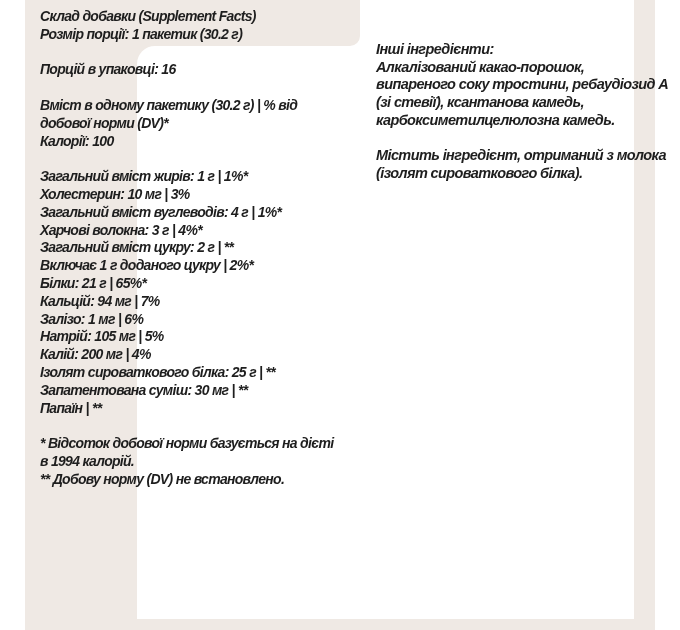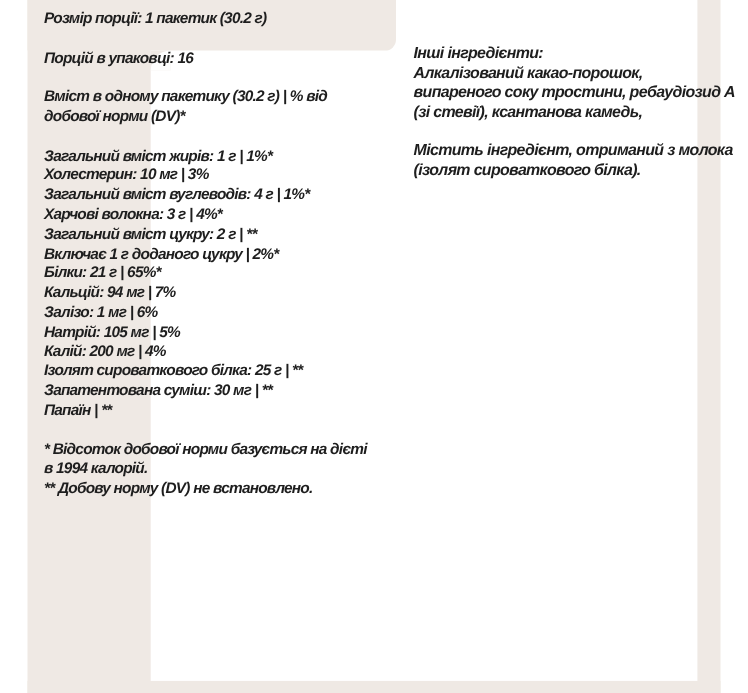--- a/index.html
+++ b/index.html
@@ -68,26 +68,28 @@
 
 <div class="stage">
   <div class="bg band"></div>
   <div class="bg leftcol"></div>
   <div class="bg notch-beige"></div>
   <div class="bg notch-white"></div>
   <div class="bg rightstrip"></div>
   <div class="bg bottomstrip"></div>
 
   <div class="col col-left">
+      <div class="line">Склад добавки (Supplement Facts)</div>
       <div class="line">Розмір порції: 1 пакетик (30.2 г)</div>
       <div class="line">&nbsp;</div>
       <div class="line">Порцій в упаковці: 16</div>
       <div class="line">&nbsp;</div>
       <div class="line">Вміст в одному пакетику (30.2 г) | % від</div>
       <div class="line">добової норми (DV)*</div>
+      <div class="line">Калорії: 100</div>
       <div class="line">&nbsp;</div>
       <div class="line">Загальний вміст жирів: 1 г | 1%*</div>
       <div class="line">Холестерин: 10 мг | 3%</div>
       <div class="line">Загальний вміст вуглеводів: 4 г | 1%*</div>
       <div class="line">Харчові волокна: 3 г | 4%*</div>
       <div class="line">Загальний вміст цукру: 2 г | **</div>
       <div class="line">Включає 1 г доданого цукру | 2%*</div>
       <div class="line">Білки: 21 г | 65%*</div>
       <div class="line">Кальцій: 94 мг | 7%</div>
       <div class="line">Залізо: 1 мг | 6%</div>
@@ -100,17 +102,18 @@
       <div class="line">* Відсоток добової норми базується на дієті</div>
       <div class="line">в 1994 калорій.</div>
       <div class="line">** Добову норму (DV) не встановлено.</div>
     </div>
 
   <div class="col col-right">
       <div class="line">Інші інгредієнти:</div>
       <div class="line">Алкалізований какао-порошок,</div>
       <div class="line">випареного соку тростини, ребаудіозид А</div>
       <div class="line">(зі стевії), ксантанова камедь,</div>
+      <div class="line">карбоксиметилцелюлозна камедь.</div>
       <div class="line">&nbsp;</div>
       <div class="line">Містить інгредієнт, отриманий з молока</div>
       <div class="line">(ізолят сироваткового білка).</div>
     </div>
 </div>
 
 </body></html>

